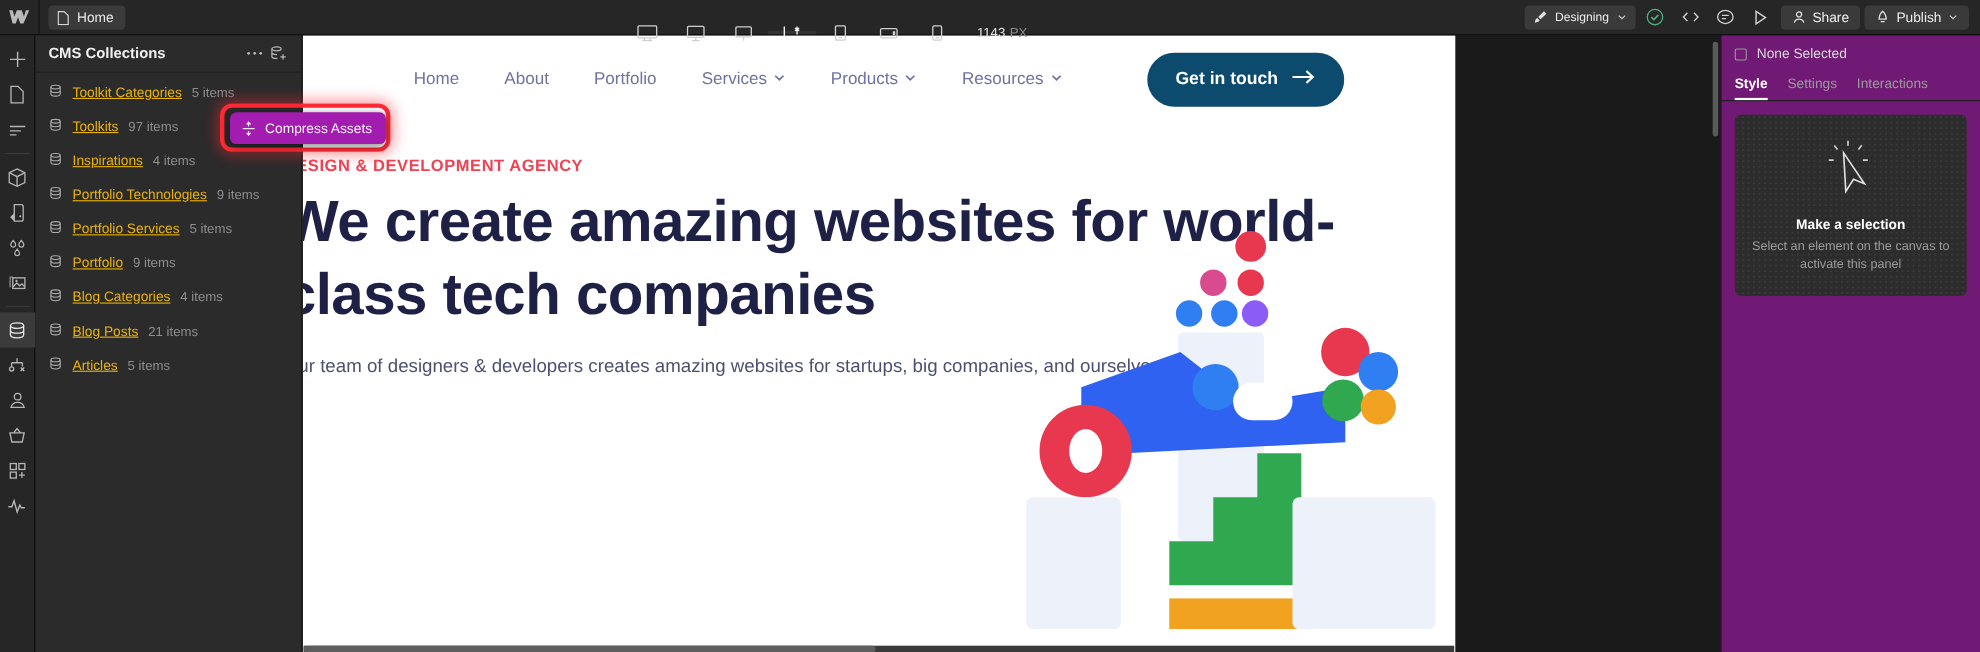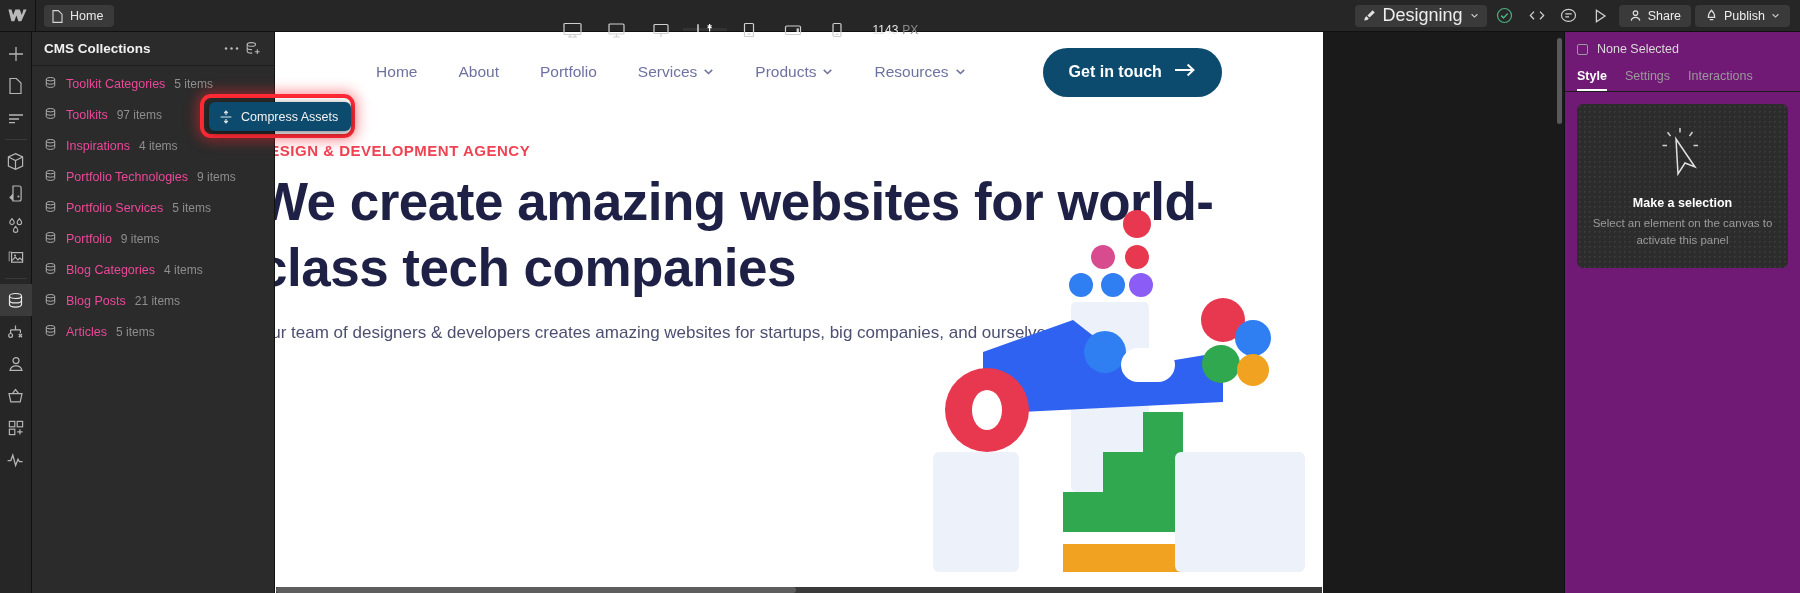--- a/index.html
+++ b/index.html
@@ -35,21 +35,21 @@
   .bp {
     width: 44px; display: flex; align-items: center; justify-content: center;
     cursor: default;
   }
   .bp.active { background: #333333; }
   .px-label { display: flex; align-items: center; font-size: 12px; margin-left: 14px; color: #8a8a8a; }
   .px-label b { color: #e6e6e6; font-weight: 400; margin-right: 4px; }
   .topbar-right { display: flex; align-items: center; gap: 4px; padding-right: 10px; }
   .mode-pill {
     display: flex; align-items: center; gap: 7px; background: #3a3a3a;
-    height: 22px; border-radius: 4px; padding: 0 8px; color: #ededed; font-size: 18px;
+    height: 22px; border-radius: 4px; padding: 0 8px; color: #ededed; font-size: 11px;
   }
   .icon-btn {
     width: 28px; height: 24px; display: flex; align-items: center; justify-content: center;
     border-radius: 4px;
   }
   .pill-btn {
     display: flex; align-items: center; gap: 6px; background: #3a3a3a;
     height: 22px; border-radius: 4px; padding: 0 10px; color: #ededed; font-size: 12.5px;
   }
   .chev { width: 9px; height: 9px; }
@@ -78,21 +78,21 @@
     height: 34px; display: flex; align-items: center; padding: 0 10px 0 12px;
     border-bottom: 1px solid #1e1e1e;
   }
   .cms-title { color: #f0f0f0; font-size: 13.5px; font-weight: bold; flex: 1; }
   .cms-head-btn { width: 22px; height: 22px; display: flex; align-items: center; justify-content: center; }
   .cms-list { padding-top: 2px; }
   .cms-row {
     height: 31px; display: flex; align-items: center; gap: 9px; padding: 0 12px;
     color: #d6d6d6; font-size: 12.5px;
   }
-  .cms-row .nm { color: #ec4899; }
+  .cms-row .nm { color: #eab308; text-decoration: underline; }
   .cms-row .ct { color: #8e8e8e; font-size: 12px; }
 
   
   .canvas-wrap { flex: 1; background: #1a1a1a; position: relative; overflow: hidden; }
   .canvas {
     position: absolute; left: 0; top: 0; width: 1048px; height: 100%;
     background: #ffffff; overflow: hidden;
   }
   .site-nav {
     height: 80px; display: flex; align-items: center; justify-content: center; gap: 41px;
@@ -120,21 +120,21 @@
 
   
   .tip-wrap { position: absolute; left: 200px; top: 62px; z-index: 60; }
   .tip-ring {
     position: absolute; left: 0; top: 0; width: 155px; height: 44px;
     border: 4px solid #ff2a35; border-radius: 11px;
     box-shadow: 0 0 13px 3px rgba(255,42,53,.45);
   }
   .tooltip {
     position: absolute; left: 9px; top: 8px;
-    background: #0c4a6e; border-radius: 6px; height: 29px;
+    background: #a21caf; border-radius: 6px; height: 29px;
     display: flex; align-items: center; gap: 8px; padding: 0 13px 0 10px;
     color: #f2f2f2; font-size: 12.5px; white-space: nowrap;
     box-shadow: 0 2px 9px rgba(0,0,0,.5);
   }
 
   
   .right-panel {
     width: 236px; min-width: 236px; background: #701a75; border-left: 1px solid #111;
     display: flex; flex-direction: column; position: relative; z-index: 25;
   }

